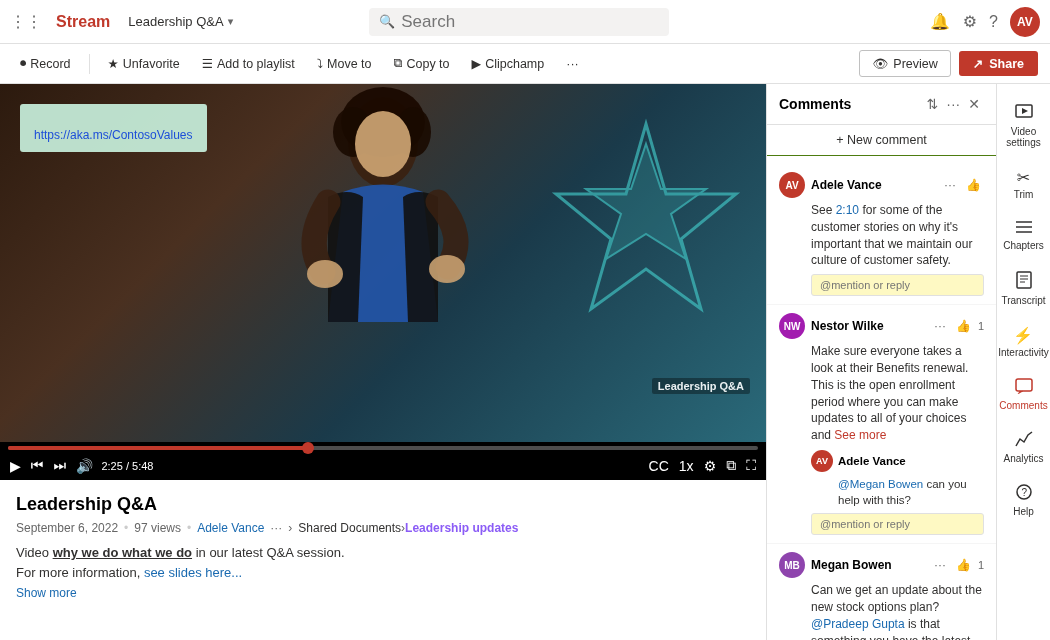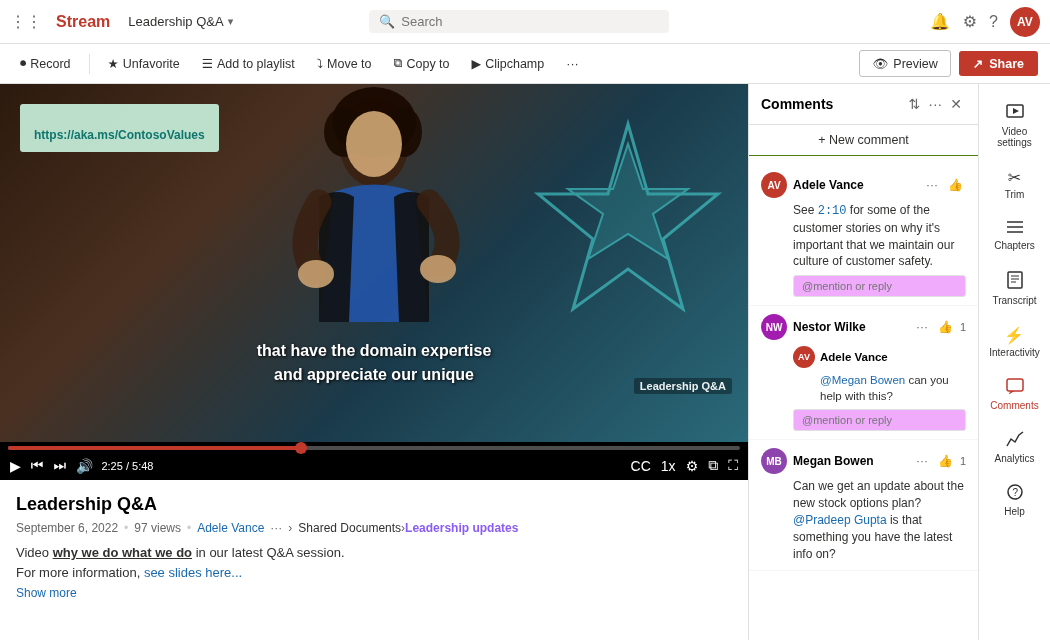--- a/index.html
+++ b/index.html
@@ -14,21 +14,21 @@
     .top-nav .app-name { font-weight: 700; font-size: 16px; color: #c0392b; margin-right: 8px; }
     .top-nav .breadcrumb { display: flex; align-items: center; gap: 4px; font-size: 13px; color: #323130; }
     .top-nav .breadcrumb .bc-title { font-weight: 400; }
     .top-nav .bc-icon { font-size: 11px; color: #666; }
     .top-nav .search-box {
       flex: 1; max-width: 300px; margin: 0 auto;
       display: flex; align-items: center; background: #f3f2f1; border-radius: 4px;
       padding: 4px 10px; gap: 6px;
     }
     .top-nav .search-box input {
-      border: none; background: transparent; outline: none; font-size: 13px; width: 100%;
+      border: none; background: transparent; outline: none; font-size: 17px; width: 100%;
     }
     .top-nav .right-icons { display: flex; align-items: center; gap: 12px; margin-left: auto; }
     .top-nav .right-icons .icon-btn {
       color: #666; font-size: 16px; cursor: pointer; background: none; border: none;
     }
     .avatar {
       width: 30px; height: 30px; border-radius: 50%; background: #c0392b;
       display: flex; align-items: center; justify-content: center; color: #fff; font-size: 12px; font-weight: 600;
     }
 
@@ -80,21 +80,21 @@
     
     .star-overlay {
       position: absolute; right: 20px; top: 30px; width: 200px; height: 200px;
     }
     
     .caption-box {
       position: absolute; top: 20px; left: 20px;
       background: rgba(200,240,220,0.92); padding: 10px 14px; border-radius: 3px;
       font-size: 12px; color: #000; max-width: 240px;
     }
-    .caption-box a { color: #0f766e; text-decoration: none; font-weight: bold; }
+    .caption-box a { color: #1d4ed8; text-decoration: none; }
     
     .subtitle-box {
       position: absolute; bottom: 55px; left: 0; right: 0;
       text-align: center; color: #fff;
       font-size: 16px; font-weight: 600; text-shadow: 1px 1px 3px #000;
       line-height: 1.5;
     }
     
     .watermark {
       position: absolute; bottom: 48px; right: 16px;
@@ -137,21 +137,21 @@
     .video-desc a { color: #1a6ab0; text-decoration: none; }
     .video-desc strong { font-weight: 600; text-decoration: underline; }
     .show-more { color: #1a6ab0; font-size: 12px; cursor: pointer; margin-top: 4px; display: inline-block; }
 
     
     .right-panel {
       width: 230px; background: #fff; border-left: 1px solid #e0e0e0; display: flex; flex-direction: column;
     }
     
     .side-icons {
-      width: 72px; background: #fff; border-left: 1px solid #e0e0e0;
+      width: 54px; background: #fff; border-left: 1px solid #e0e0e0;
       display: flex; flex-direction: column; align-items: center; padding-top: 10px; gap: 4px;
     }
     .side-icon-item {
       display: flex; flex-direction: column; align-items: center; padding: 8px 4px;
       cursor: pointer; border-radius: 4px; width: 50px;
     }
     .side-icon-item .s-icon { font-size: 16px; color: #323130; }
     .side-icon-item .s-label { font-size: 10px; color: #323130; margin-top: 2px; text-align: center; }
     .side-icon-item.active .s-icon { color: #c0392b; }
     .side-icon-item.active .s-label { color: #c0392b; }
@@ -188,32 +188,32 @@
     .comment-name { font-weight: 600; font-size: 12px; flex: 1; }
     .comment-actions { display: flex; align-items: center; gap: 4px; }
     .comment-action-btn { background: none; border: none; cursor: pointer; color: #666; font-size: 12px; padding: 1px 3px; }
     .comment-like { display: flex; align-items: center; gap: 2px; font-size: 11px; color: #666; }
     .comment-body { font-size: 12px; color: #323130; line-height: 1.4; margin-left: 32px; }
     .comment-body a { color: #1a6ab0; text-decoration: none; }
     .comment-body .see-more { color: #c0392b; cursor: pointer; }
     .reply-input {
       margin-left: 32px; margin-top: 5px;
       border: 1px solid #e0e0e0; border-radius: 3px; padding: 4px 8px;
-      font-size: 11px; color: #666; background: #f0abfc; width: calc(100% - 32px);
+      font-size: 11px; color: #666; background: #fef9c3; width: calc(100% - 32px);
     }
     .nested-comment {
       margin-left: 32px; margin-top: 6px;
     }
     .nested-comment .comment-header { gap: 5px; }
     .nested-comment .comment-avatar { width: 22px; height: 22px; font-size: 9px; }
     .nested-comment .comment-name { font-size: 11.5px; }
     .nested-comment .comment-body { font-size: 11.5px; margin-left: 27px; }
 
     .mention { color: #1a6ab0; font-weight: 500; }
-    .timestamp-link { color: #1a6ab0; font-family: Liberation Mono, monospace; }
+    .timestamp-link { color: #1a6ab0; }
   </style>
 </head>
 <body>
 
 <div class="top-nav">
   <span class="waffle">⋮⋮</span>
   <span class="app-name">Stream</span>
   <div class="breadcrumb">
     <span class="bc-title">Leadership Q&amp;A</span>
     <span class="bc-icon">▾</span>
@@ -309,24 +309,20 @@
 
             <ellipse cx="110" cy="62" rx="28" ry="33" fill="#c8a070" opacity="0.95"></ellipse>
           </svg>
         </div>
 
         <div class="caption-box">
           <br>
           <a>https://aka.ms/ContosoValues</a>
         </div>
 
-        <div class="subtitle-box">
-          <span>that have the domain expertise</span><br>
-          <span>and appreciate our unique</span>
-        </div>
 
         <div class="watermark">Leadership Q&amp;A</div>
       </div>
 
       <div class="video-controls">
         <div class="progress-bar-container">
           <div class="progress-fill"></div>
           <div class="progress-thumb"></div>
         </div>
         <div class="controls-row">
@@ -406,20 +402,23 @@
         <div class="comment-item">
           <div class="comment-header">
             <div class="comment-avatar" style="background:#a21caf;">NW</div>
             <span class="comment-name">Nestor Wilke</span>
             <div class="comment-actions">
               <button class="comment-action-btn">···</button>
               <button class="comment-action-btn">👍</button>
               <span class="comment-like">1</span>
             </div>
           </div>
+          <div class="comment-body">
+            Make sure everyone takes a look at their Benefits renewal. This is the open enrollment period where you can make updates to all of your choices and <span class="see-more">See more</span>
+          </div>
           
           <div class="nested-comment">
             <div class="comment-header">
               <div class="comment-avatar" style="background:#c0392b; width:22px;height:22px;font-size:9px;">AV</div>
               <span class="comment-name">Adele Vance</span>
             </div>
             <div class="comment-body">
               <span class="mention">@Megan Bowen</span> can you help with this?
             </div>
           </div>

